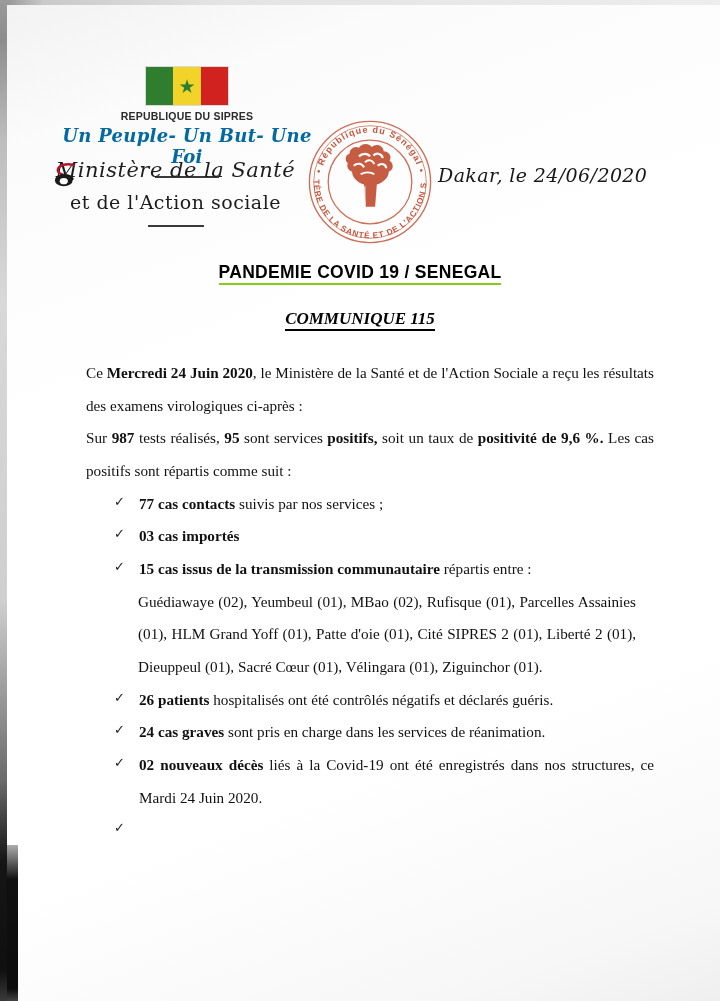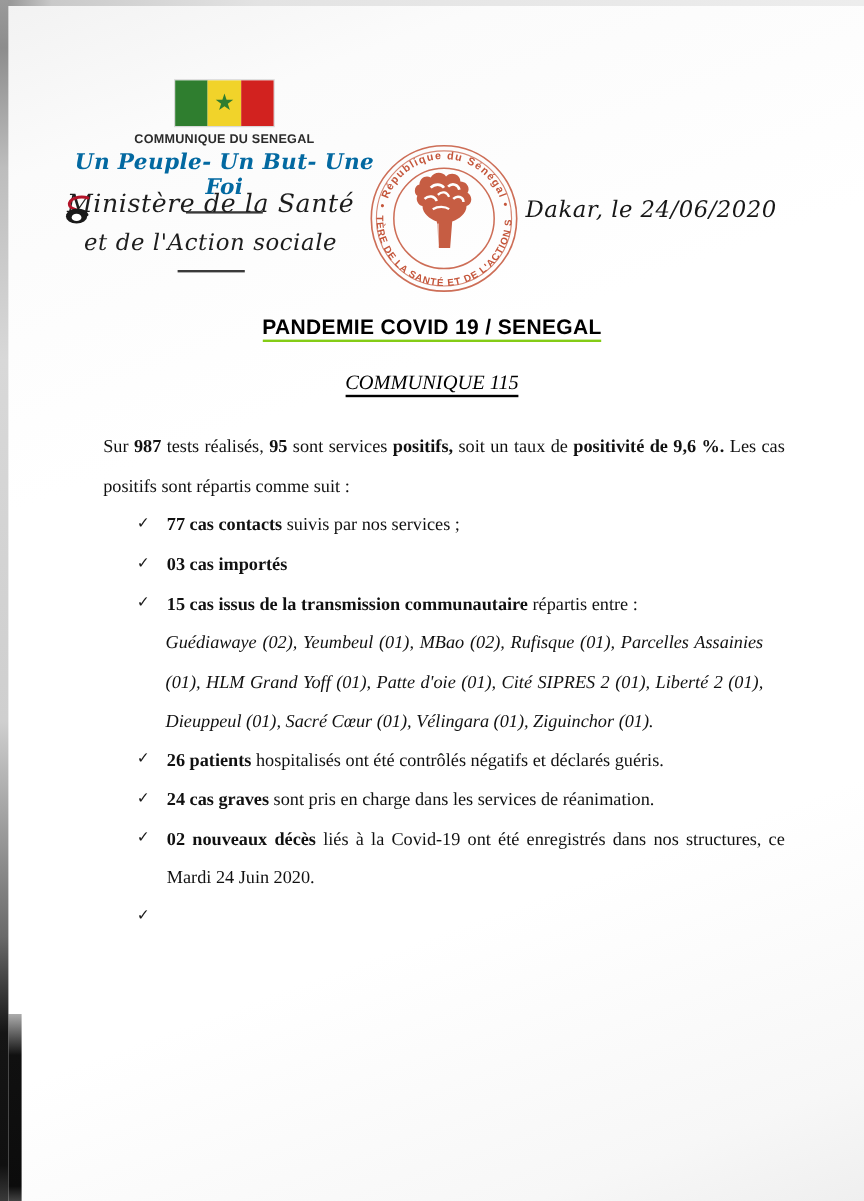--- a/index.html
+++ b/index.html
@@ -125,21 +125,20 @@
   }
   .ministry-line1 {
     font-family: "DejaVu Serif", serif;
     font-style: italic;
     font-size: 21px;
     color: #1d1d1d;
     letter-spacing: 0.5px;
   }
   .ministry-line2 {
     font-family: "DejaVu Serif", serif;
-    font-style: italic;
     font-size: 19px;
     color: #1d1d1d;
     margin-top: 9px;
     letter-spacing: 0.5px;
   }
   .rule2 {
     width: 56px;
     height: 2px;
     background: #3a3a3a;
     margin: 12px auto 0 auto;
@@ -173,21 +172,21 @@
     letter-spacing: 0.3px;
     margin-top: 12px;
   }
   .doc-title span {
     border-bottom: 2px solid #84cc16;
     padding-bottom: 1px;
   }
   .doc-subtitle {
     text-align: center;
     font-family: "Liberation Serif", serif;
-    font-weight: normal;
+    font-weight: bold;
     font-style: italic;
     font-size: 17px;
     color: #000;
     margin-top: 26px;
   }
   .doc-subtitle span {
     border-bottom: 2px solid #000;
     padding-bottom: 1px;
   }
 
@@ -224,21 +223,20 @@
     top: 0;
     font-size: 13px;
     color: #1a1a1a;
     line-height: 2.15;
   }
   .sublist {
     margin: 0 16px 0 52px;
     text-align: justify;
     text-justify: inter-word;
     padding-right: 2px;
-    font-style: italic;
   }
   .nowrap-last { text-align: left; }
 </style>
 </head>
 <body>
 
 <div class="page">
   <div class="scan-tint"></div>
   <div class="scan-edge-top"></div>
   <div class="scan-edge-left"></div>
@@ -249,21 +247,21 @@
     <div class="header">
 
       <div class="crest">
         <div class="flag">
           <div class="flag-band flag-green"></div>
           <div class="flag-band flag-yellow">
             <span class="flag-star">★</span>
           </div>
           <div class="flag-band flag-red"></div>
         </div>
-        <div class="rep-title">COMMUNIQUE DU SENEGAL</div>
+        <div class="rep-title">REPUBLIQUE DU SIPRES</div>
         <div class="motto">Un Peuple- Un But- Une Foi</div>
         <div class="rule"></div>
       </div>
 
       <div class="ministry-block">
         <svg class="flourish" viewBox="0 0 40 38">
           <path d="M30 4 C20 1, 8 5, 9 12 C10 18, 22 17, 23 22 C24 27, 14 30, 8 27" stroke="#b3142a" stroke-width="3.4" fill="none" stroke-linecap="round"></path>
           <ellipse cx="17" cy="25" rx="12" ry="8" fill="#1a1a1a"></ellipse>
           <ellipse cx="17" cy="26" rx="5.5" ry="4.2" fill="#ffffff"></ellipse>
           <path d="M7 23 C10 16, 26 16, 29 23" stroke="#1a1a1a" stroke-width="3" fill="none" stroke-linecap="round"></path>
@@ -306,20 +304,21 @@
 
     <div class="doc-title">
       <span>PANDEMIE COVID 19 / SENEGAL</span>
     </div>
     <div class="doc-subtitle">
       <span>COMMUNIQUE 115</span>
     </div>
 
     <div class="body-wrap">
 
+      <p class="para"><span>Ce </span><b>Mercredi 24 Juin 2020</b><span>, le Ministère de la Santé et de l'Action Sociale a reçu les résultats des examens virologiques ci-après :</span></p>
 
       <p class="para"><span>Sur </span><b>987</b><span> tests réalisés, </span><b>95</b><span> sont services </span><b>positifs,</b><span> soit un taux de </span><b>positivité de 9,6 %.</b><span> Les cas positifs sont répartis comme suit :</span></p>
 
       <ul class="checklist">
         <li>
           <span class="check">✓</span><b>77 cas contacts</b><span> suivis par nos services ;</span>
         </li>
         <li>
           <span class="check">✓</span><b>03 cas importés</b><span></span>
         </li>

